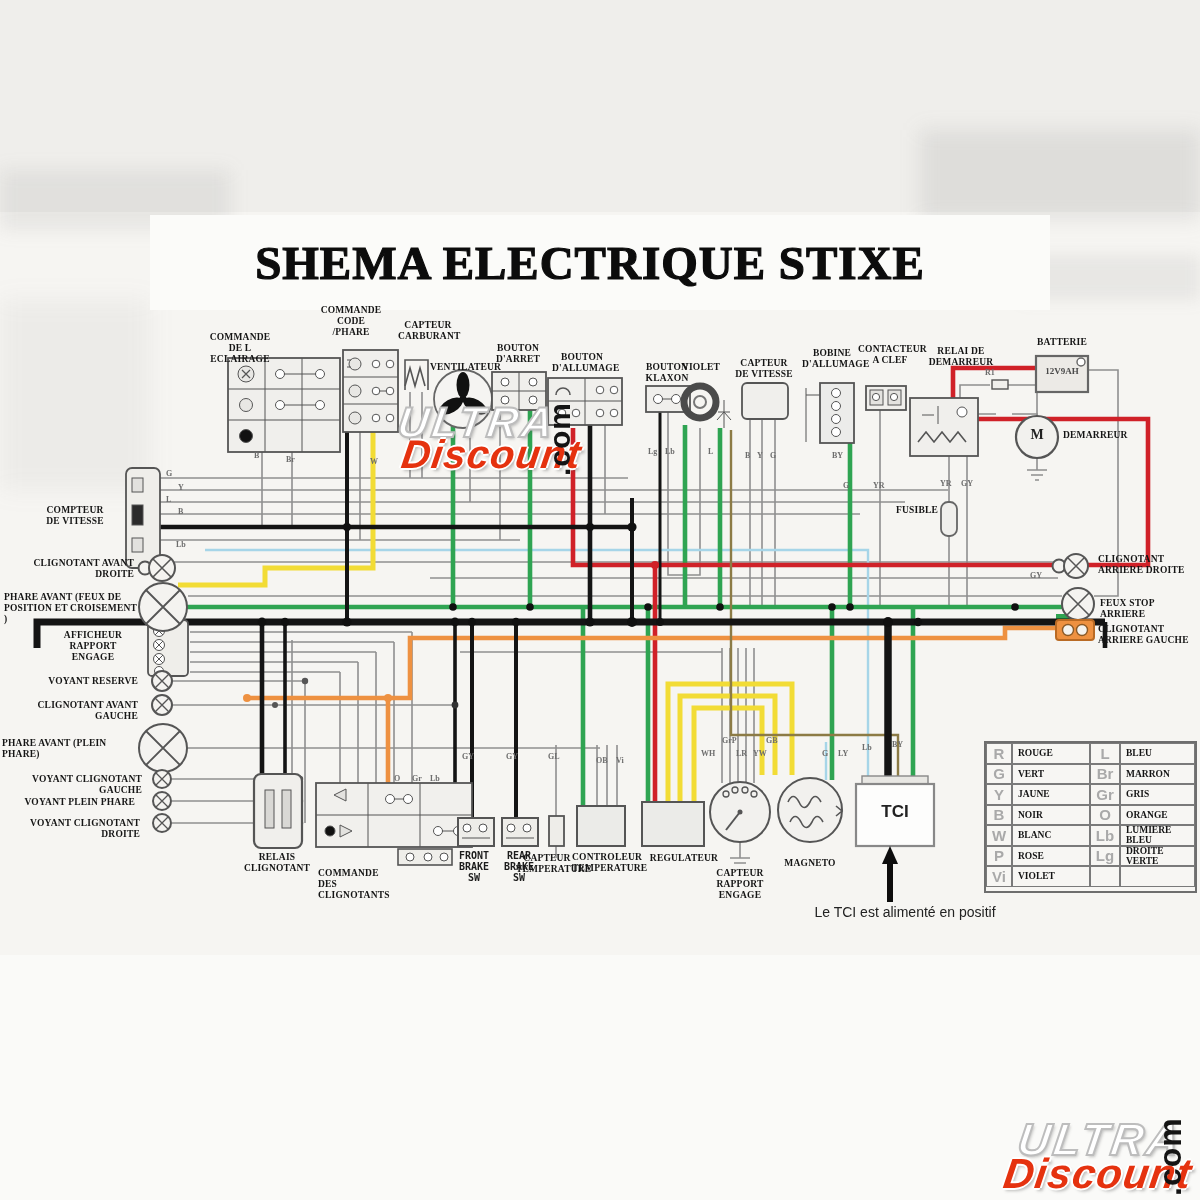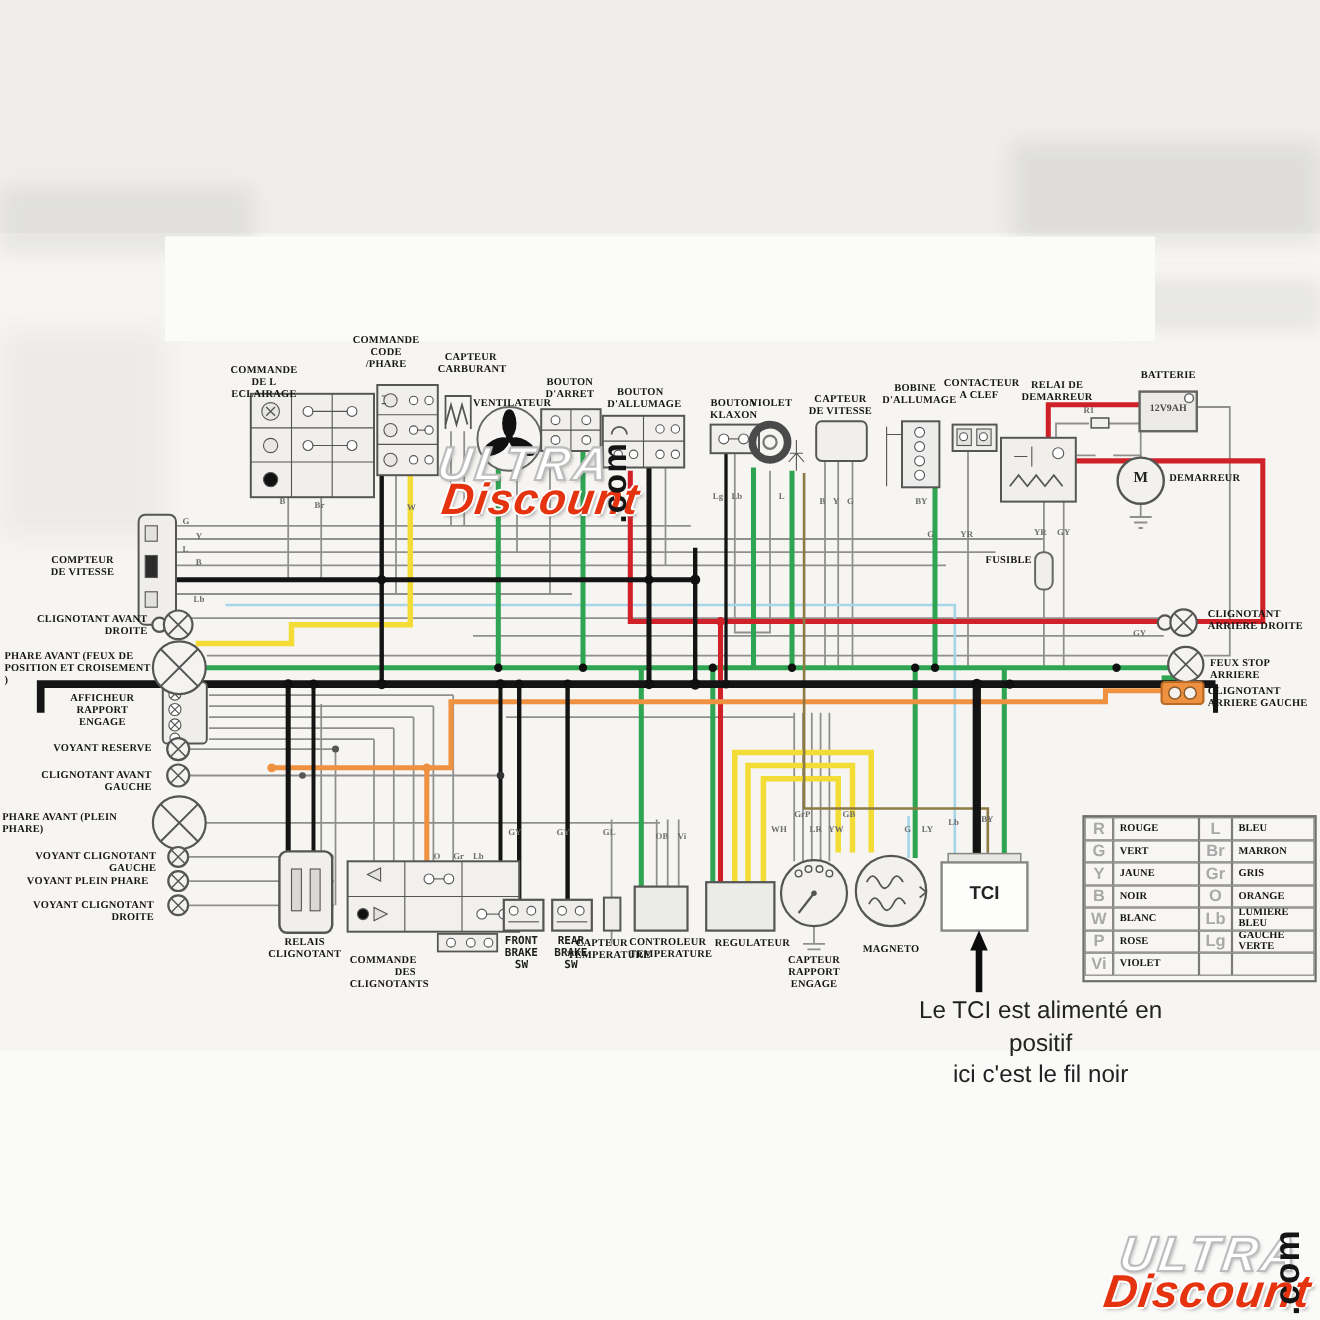--- a/index.html
+++ b/index.html
@@ -29,35 +29,36 @@
   
   .wm{position:absolute;font-family:"Liberation Sans",sans-serif;font-style:italic;font-weight:700;
       white-space:nowrap;pointer-events:none;}
   .wm-ultra{color:#ffffff;-webkit-text-stroke:2px #bdbdbd;letter-spacing:3px;
             text-shadow:2px 2px 3px rgba(90,90,90,.35);transform:skewX(-8deg);}
   .wm-disc{color:#e5320f;letter-spacing:1px;transform:skewX(-8deg);
            text-shadow:-2px 0 #fff,2px 0 #fff,0 -2px #fff,0 2px #fff,3px 3px 3px rgba(80,80,80,.35);}
   .wm-com{color:#141414;font-style:normal;font-weight:800;writing-mode:vertical-rl;
           transform:rotate(180deg);letter-spacing:1px;}
   .note{position:absolute;left:780px;top:903px;width:250px;text-align:center;
-        font-family:"Liberation Sans",sans-serif;font-size:22px;color:#222;line-height:1.35;margin-left:41px;}
+        font-family:"Liberation Sans",sans-serif;font-size:14px;color:#222;line-height:1.35;}
 </style>
 </head>
 <body>
 
 <div class="page">
 
   <div class="scan" style="left:0;top:0;width:1200px;height:212px;background:#efeeeb;"></div>
   <div class="scan" style="left:920px;top:130px;width:280px;height:90px;background:rgba(120,120,120,.14);filter:blur(10px);"></div>
   <div class="scan" style="left:0;top:170px;width:230px;height:60px;background:rgba(120,120,120,.12);filter:blur(9px);"></div>
   <div class="scan" style="left:1020px;top:255px;width:180px;height:45px;background:rgba(110,110,110,.10);filter:blur(8px);"></div>
   <div class="scan" style="left:0;top:300px;width:150px;height:190px;background:rgba(120,120,120,.07);filter:blur(12px);"></div>
   <div class="scan" style="left:0;top:955px;width:1200px;height:245px;background:#fafaf8;"></div>
   <div class="scan" style="left:150px;top:215px;width:900px;height:95px;background:#fbfbf9;"></div>
 
+  <div class="title">SHEMA ELECTRIQUE STIXE</div>
 
   <svg width="1200" height="1200" viewBox="0 0 1200 1200">
 
     <g stroke="#8f8f8f" stroke-width="1.6" fill="none">
       <path d="M160,478 H628"></path>
         <path d="M160,490 H948"></path>
         <path d="M160,502 H905"></path>
       <path d="M160,514 H860"></path>
         <path d="M160,540 H520"></path>
         <path d="M160,562 H1062"></path>
@@ -445,21 +446,21 @@
   <div class="lbl tl" style="left:2px;top:738px;width:130px;">PHARE AVANT (PLEIN PHARE)</div>
   <div class="lbl tr" style="left:0px;top:774px;width:142px;">VOYANT CLIGNOTANT GAUCHE</div>
   <div class="lbl tr" style="left:10px;top:797px;width:125px;">VOYANT PLEIN PHARE</div>
   <div class="lbl tr" style="left:0px;top:818px;width:140px;">VOYANT CLIGNOTANT DROITE</div>
 
   <div class="lbl tl" style="left:1098px;top:554px;width:105px;">CLIGNOTANT ARRIERE DROITE</div>
   <div class="lbl tl" style="left:1100px;top:598px;width:100px;">FEUX STOP ARRIERE</div>
   <div class="lbl tl" style="left:1098px;top:624px;width:105px;">CLIGNOTANT ARRIERE GAUCHE</div>
 
   <div class="lbl" style="left:238px;top:852px;width:78px;">RELAIS CLIGNOTANT</div>
-  <div class="lbl tl" style="left:318px;top:868px;width:60px;text-align:right;">COMMANDE DES CLIGNOTANTS</div>
+  <div class="lbl tl" style="left:318px;top:868px;width:60px;">COMMANDE DES CLIGNOTANTS</div>
   <div class="lbl-b" style="left:453px;top:850px;width:42px;">FRONT BRAKE SW</div>
   <div class="lbl-b" style="left:499px;top:850px;width:40px;">REAR BRAKE SW</div>
   <div class="lbl" style="left:516px;top:853px;width:62px;">CAPTEUR TEMPERATURE</div>
   <div class="lbl" style="left:572px;top:852px;width:68px;">CONTROLEUR TEMPERATURE</div>
   <div class="lbl" style="left:640px;top:853px;width:88px;">REGULATEUR</div>
   <div class="lbl" style="left:714px;top:868px;width:52px;">CAPTEUR RAPPORT ENGAGE</div>
   <div class="lbl" style="left:782px;top:858px;width:56px;">MAGNETO</div>
 
   <div class="inbox" style="left:856px;top:802px;width:78px;text-align:center;font-size:17px;">TCI</div>
   <div class="inbox" style="left:1038px;top:366px;width:48px;text-align:center;font-size:9px;color:#4a4a4a;font-family:'Liberation Serif',serif;">12V9AH</div>
@@ -521,30 +522,29 @@
     <div class="lg-name">NOIR</div>
     <div class="lg-code">O</div>
     <div class="lg-name">ORANGE</div>
     <div class="lg-code">W</div>
     <div class="lg-name">BLANC</div>
     <div class="lg-code">Lb</div>
     <div class="lg-name">LUMIERE BLEU</div>
     <div class="lg-code">P</div>
     <div class="lg-name">ROSE</div>
     <div class="lg-code">Lg</div>
-    <div class="lg-name">GAUCHE VERTE</div>
+    <div class="lg-name">DROITE VERTE</div>
     <div class="lg-code">Vi</div>
     <div class="lg-name">VIOLET</div>
     <div class="lg-code"></div>
     <div class="lg-name"></div>
   </div>
 
   <div class="note">
     <div>Le TCI est alimenté en positif</div>
-    <div>ici c'est le fil noir</div>
   </div>
 
   <div class="wm wm-ultra" style="left:398px;top:398px;font-size:43px;">ULTRA</div>
   <div class="wm wm-disc" style="left:402px;top:432px;font-size:40px;">Discount</div>
   <div class="wm wm-com" style="left:543px;top:392px;height:84px;font-size:30px;">.com</div>
 
   <div class="wm wm-ultra" style="left:1018px;top:1114px;font-size:45px;">ULTRA</div>
   <div class="wm wm-disc" style="left:1004px;top:1150px;font-size:42px;">Discount</div>
   <div class="wm wm-com" style="left:1152px;top:1110px;height:86px;font-size:32px;">.com</div>
 

